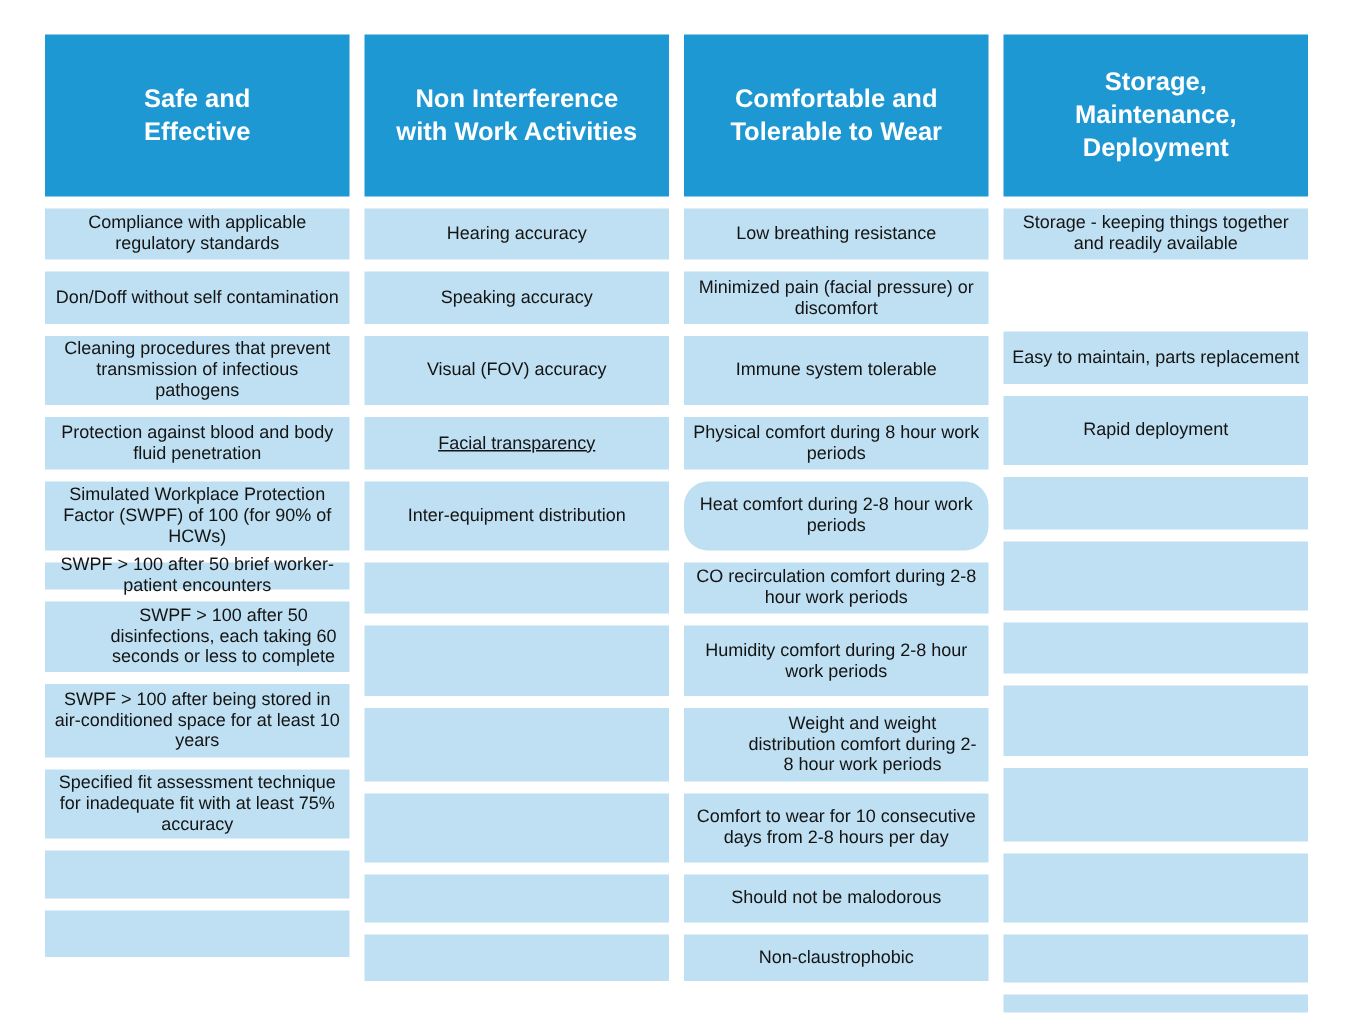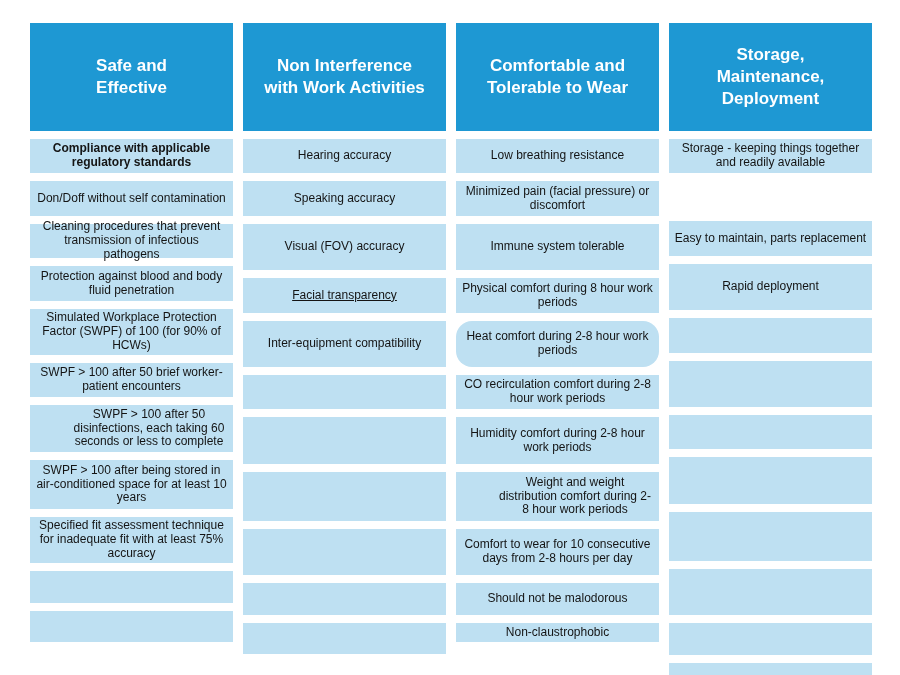--- a/index.html
+++ b/index.html
@@ -55,61 +55,61 @@
     box-sizing: border-box;
   }
 </style>
 </head>
 <body>
 
 <div class="board" id="board">
     <div class="col">
       <div class="header">Safe and
 Effective</div>
-      <div class="cell" style="height: 34px; font-weight: bold;">Compliance with applicable regulatory standards</div>
+      <div class="cell" style="height: 34px;">Compliance with applicable regulatory standards</div>
       <div class="cell" style="height: 35px;">Don/Doff without self contamination</div>
-      <div class="cell" style="height: 34px;">Cleaning procedures that prevent transmission of infectious pathogens</div>
+      <div class="cell" style="height: 46px;">Cleaning procedures that prevent transmission of infectious pathogens</div>
       <div class="cell" style="height: 35px;">Protection against blood and body fluid penetration</div>
       <div class="cell" style="height: 46px;">Simulated Workplace Protection Factor (SWPF) of 100 (for 90% of HCWs)</div>
-      <div class="cell" style="height: 34px;">SWPF &gt; 100 after 50 brief worker-patient encounters</div>
+      <div class="cell" style="height: 18px;">SWPF &gt; 100 after 50 brief worker-patient encounters</div>
       <div class="cell" style="height: 47px; padding-left: 40px;">SWPF &gt; 100 after 50 disinfections, each taking 60 seconds or less to complete</div>
       <div class="cell" style="height: 49px;">SWPF &gt; 100 after being stored in air-conditioned space for at least 10 years</div>
       <div class="cell" style="height: 46px;">Specified fit assessment technique for inadequate fit with at least 75% accuracy</div>
       <div class="cell" style="height: 32px;"></div>
       <div class="cell" style="height: 31px;"></div>
     </div>
     <div class="col">
       <div class="header">Non Interference
 with Work Activities</div>
       <div class="cell" style="height: 34px;">Hearing accuracy</div>
       <div class="cell" style="height: 35px;">Speaking accuracy</div>
       <div class="cell" style="height: 46px;">Visual (FOV) accuracy</div>
       <div class="cell" style="height: 35px; text-decoration: underline;">Facial transparency</div>
-      <div class="cell" style="height: 46px;">Inter-equipment compatibility</div>
+      <div class="cell" style="height: 46px;">Inter-equipment distribution</div>
       <div class="cell" style="height: 34px;"></div>
       <div class="cell" style="height: 47px;"></div>
       <div class="cell" style="height: 49px;"></div>
       <div class="cell" style="height: 46px;"></div>
       <div class="cell" style="height: 32px;"></div>
       <div class="cell" style="height: 31px;"></div>
     </div>
     <div class="col">
       <div class="header">Comfortable and
 Tolerable to Wear</div>
       <div class="cell" style="height: 34px;">Low breathing resistance</div>
       <div class="cell" style="height: 35px;">Minimized pain (facial pressure) or discomfort</div>
       <div class="cell" style="height: 46px;">Immune system tolerable</div>
       <div class="cell" style="height: 35px;">Physical comfort during 8 hour work periods</div>
       <div class="cell" style="height: 46px; border-radius: 16px;">Heat comfort during 2-8 hour work periods</div>
       <div class="cell" style="height: 34px;">CO recirculation comfort during 2-8 hour work periods</div>
       <div class="cell" style="height: 47px;">Humidity comfort during 2-8 hour work periods</div>
       <div class="cell" style="height: 49px; padding-left: 40px;">Weight and weight distribution comfort during 2-8 hour work periods</div>
       <div class="cell" style="height: 46px;">Comfort to wear for 10 consecutive days from 2-8 hours per day</div>
       <div class="cell" style="height: 32px;">Should not be malodorous</div>
-      <div class="cell" style="height: 19px;">Non-claustrophobic</div>
+      <div class="cell" style="height: 31px;">Non-claustrophobic</div>
     </div>
     <div class="col">
       <div class="header">Storage,
 Maintenance,
 Deployment</div>
       <div class="cell" style="height: 34px;">Storage - keeping things together and readily available</div>
       <div class="cell" style="height: 35px; margin-top: 40px;">Easy to maintain, parts replacement</div>
       <div class="cell" style="height: 46px;">Rapid deployment</div>
       <div class="cell" style="height: 35px;"></div>
       <div class="cell" style="height: 46px;"></div>

